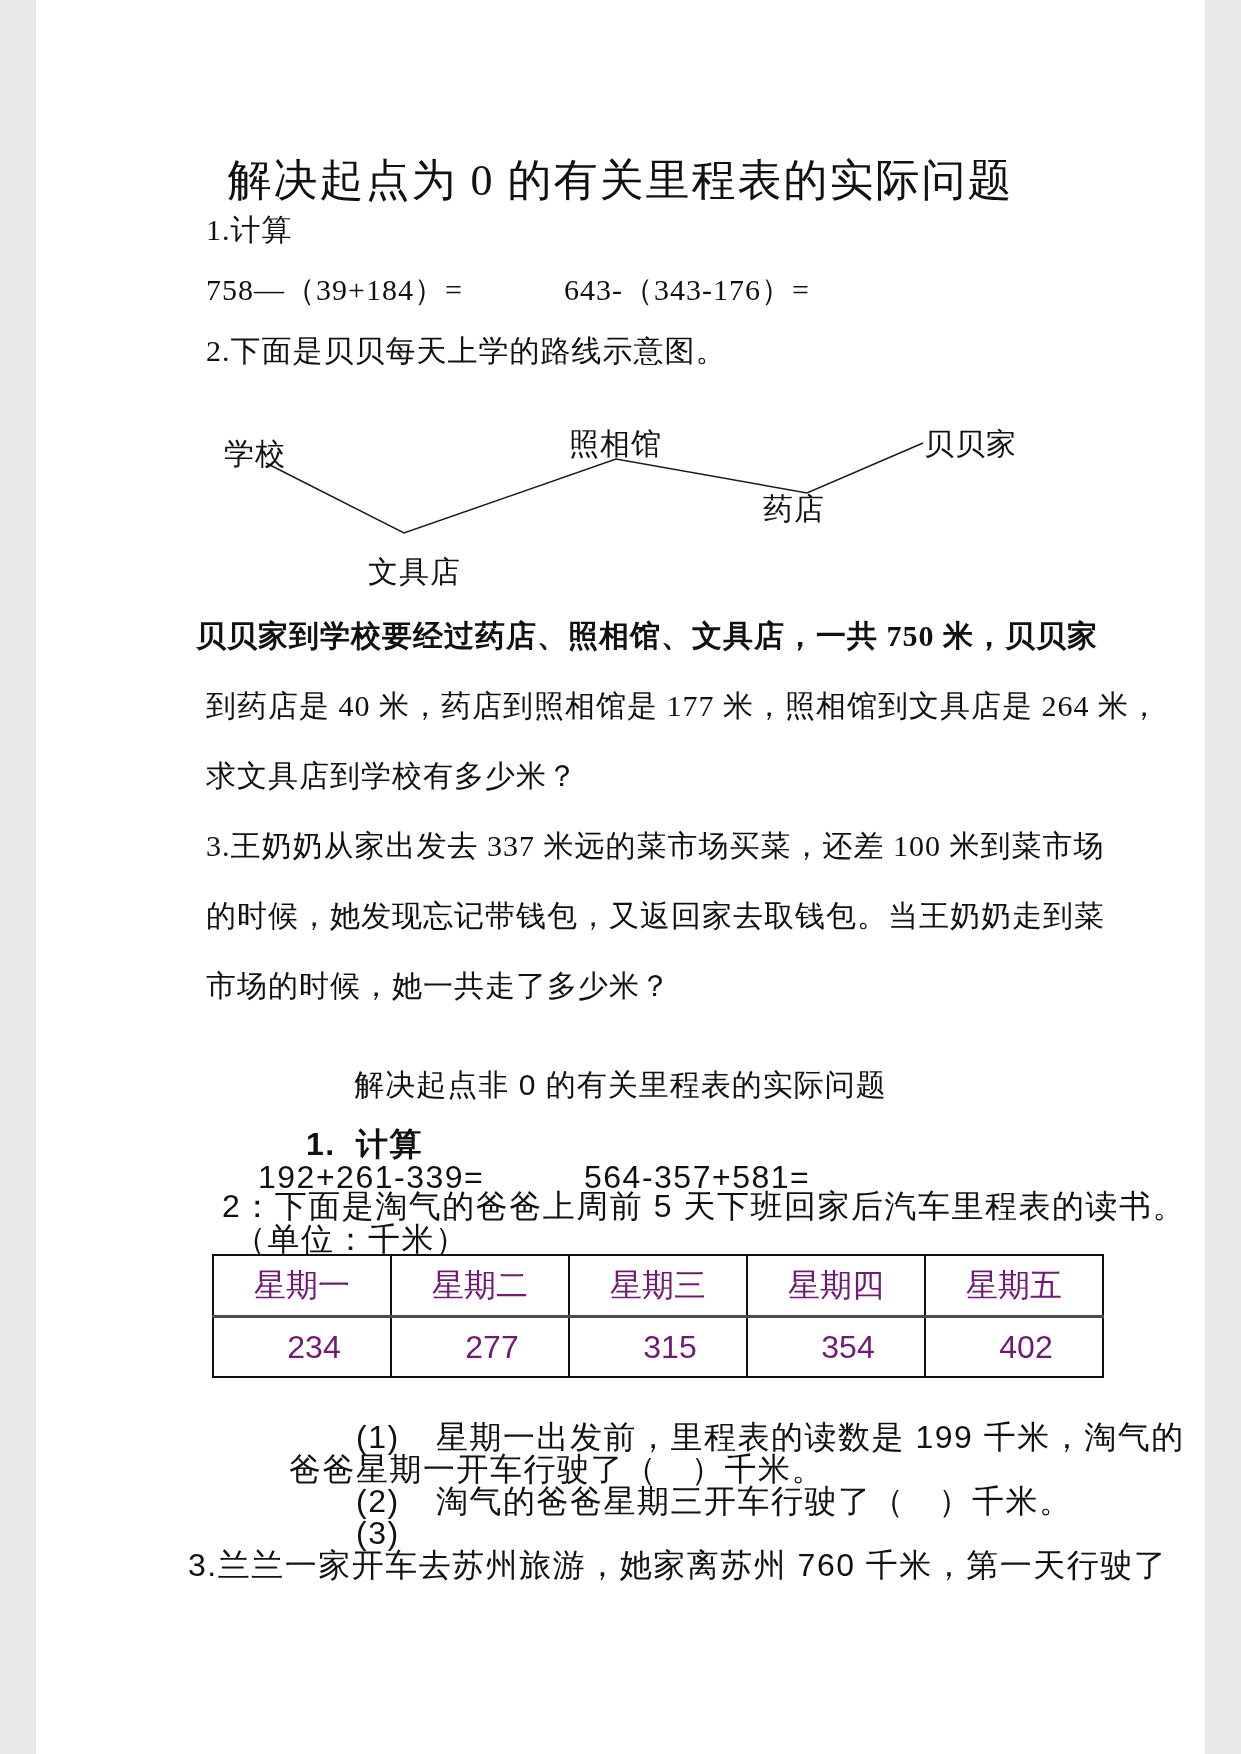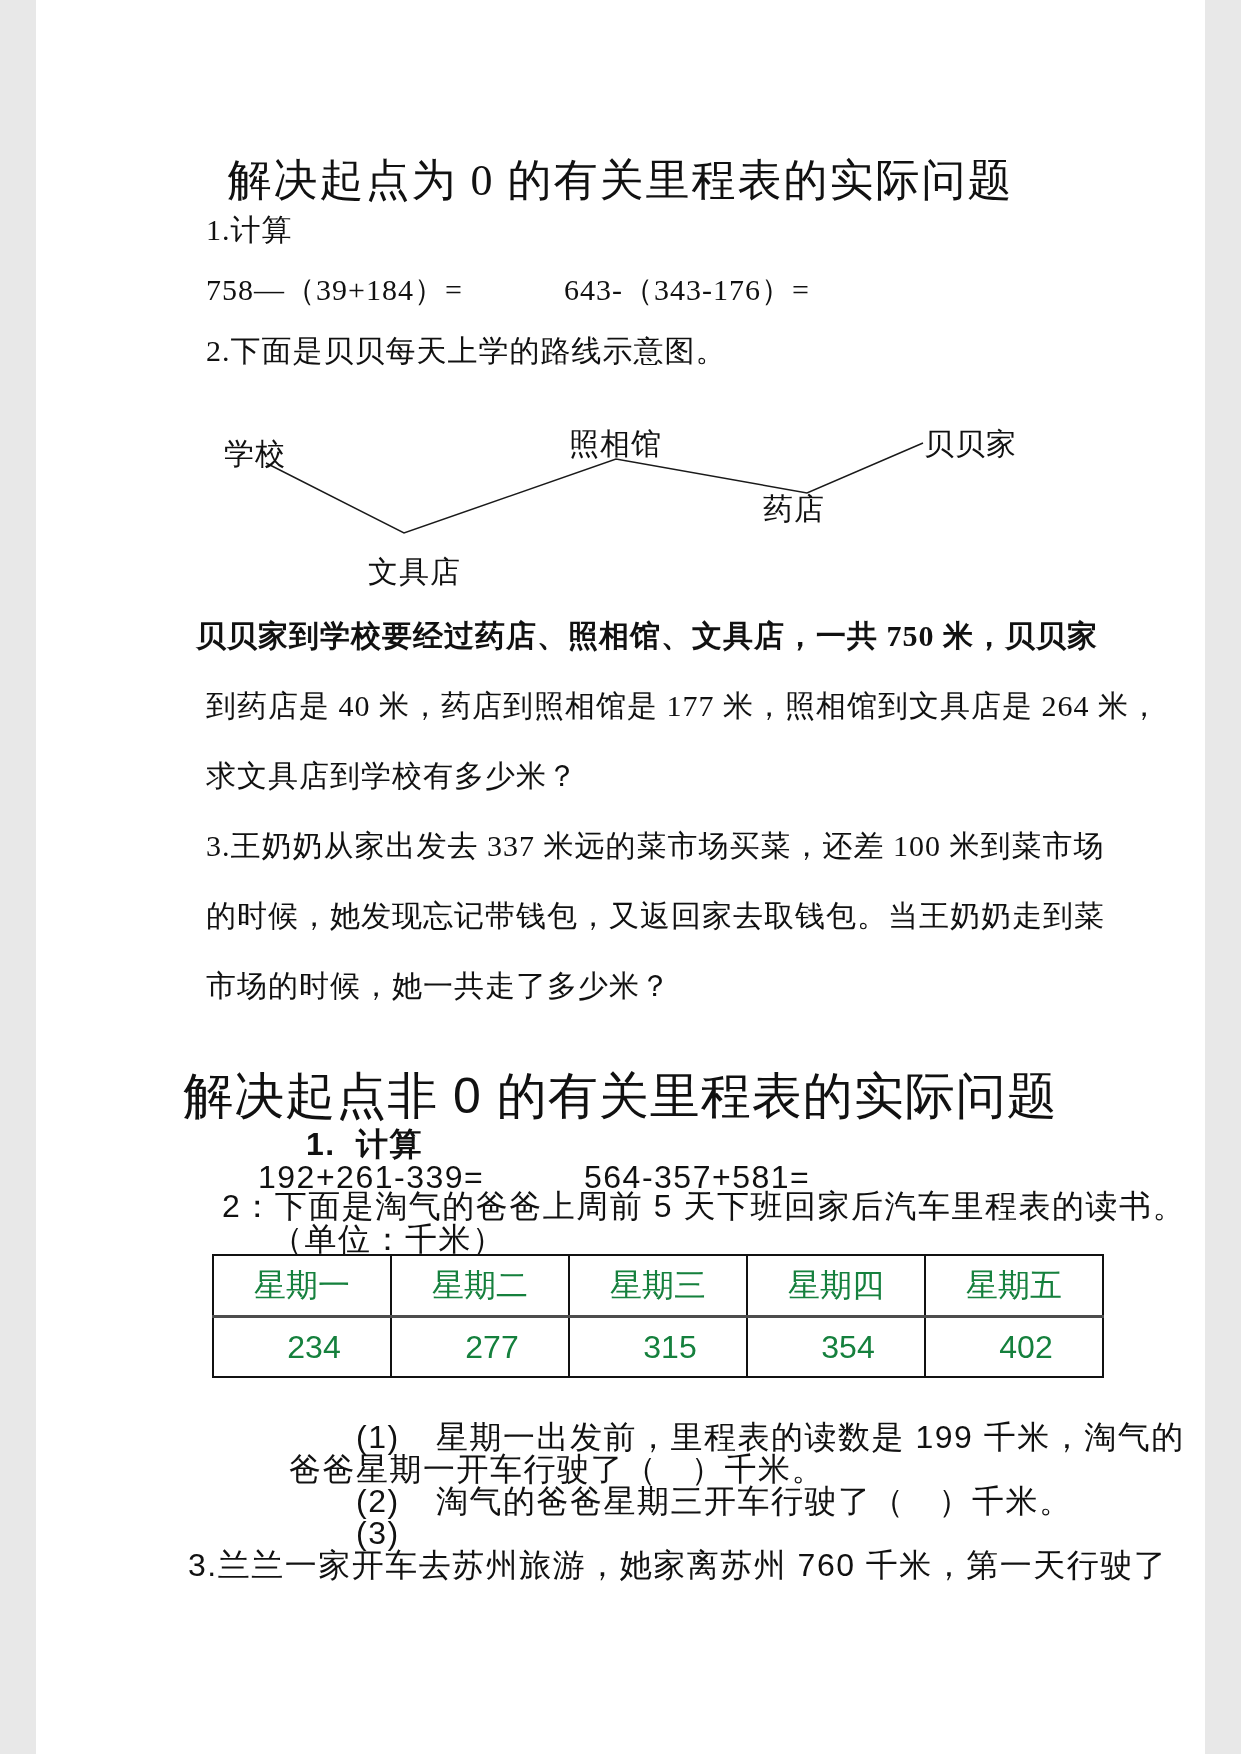--- a/index.html
+++ b/index.html
@@ -21,32 +21,32 @@
     letter-spacing:2px;
   }
   .s1-body{font-size:30px;line-height:1.2;letter-spacing:1px;}
   .s1-label{font-size:30px;line-height:1.2;letter-spacing:1px;}
 
   .route-svg{position:absolute;left:0;top:0;pointer-events:none;}
   .route-line{fill:none;stroke:#1a1a1a;stroke-width:1.5;}
 
   .s2-title{
     left:0;top:1068px;width:100%;
-    text-align:center;font-size:50px;line-height:1.15;
+    text-align:center;font-size:30px;line-height:1.15;
     letter-spacing:1px;
   }
   .s2-body{font-size:32px;line-height:1.15;letter-spacing:1.5px;}
   .s2-calc{font-weight:bold;}
 
   .mileage-table{
     position:absolute;left:176px;top:1254px;
     width:892px;
     border-collapse:collapse;table-layout:fixed;
     font-family:"Liberation Sans","DejaVu Sans",sans-serif;
-    font-size:32px;color:#15803d;
+    font-size:32px;color:#701a75;
   }
   .mileage-table td{
     border:2px solid #111111;
     text-align:center;vertical-align:middle;
     padding:0;
   }
   .mileage-table tr.header-row td{height:59px;border-bottom:3px solid #4d4d4d;}
   .mileage-table tr.value-row td{height:58px;padding-left:24px;}
 </style>
 </head>
@@ -82,21 +82,21 @@
 
   <div class="abs sans s2-title">解决起点非 0 的有关里程表的实际问题</div>
 
   <div class="abs sans s2-body s2-calc" style="left:270px;top:1126px;">1.</div>
   <div class="abs sans s2-body s2-calc" style="left:320px;top:1126px;">计算</div>
 
   <div class="abs sans s2-body" style="left:222px;top:1159px;">192+261-339=</div>
   <div class="abs sans s2-body" style="left:548px;top:1159px;">564-357+581=</div>
 
   <div class="abs sans s2-body" style="left:186px;top:1188px;">2：下面是淘气的爸爸上周前 5 天下班回家后汽车里程表的读书。</div>
-  <div class="abs sans s2-body" style="left:198px;top:1221px;margin-left:37px;">（单位：千米）</div>
+  <div class="abs sans s2-body" style="left:198px;top:1221px;">（单位：千米）</div>
 
   <table class="mileage-table">
     <tbody>
         <tr class="header-row">
       <td>星期一</td>
       <td>星期二</td>
       <td>星期三</td>
       <td>星期四</td>
       <td>星期五</td>
     </tr>

